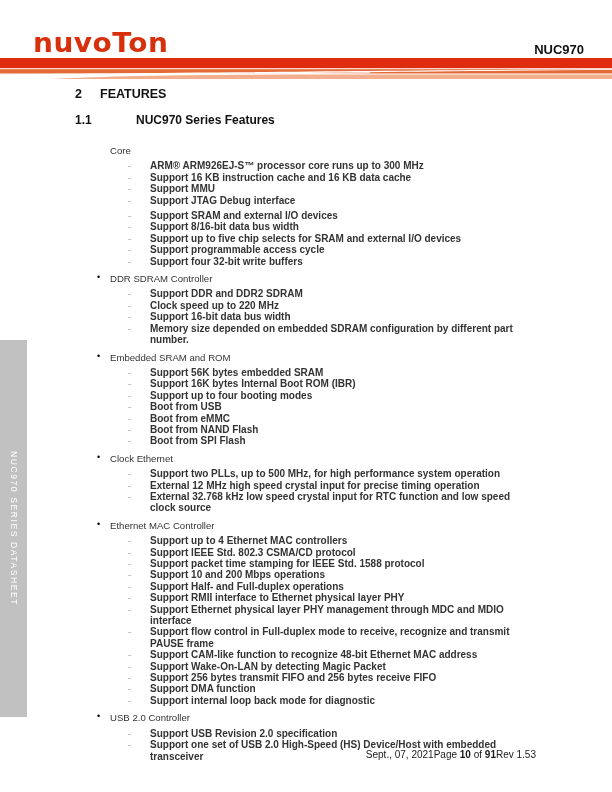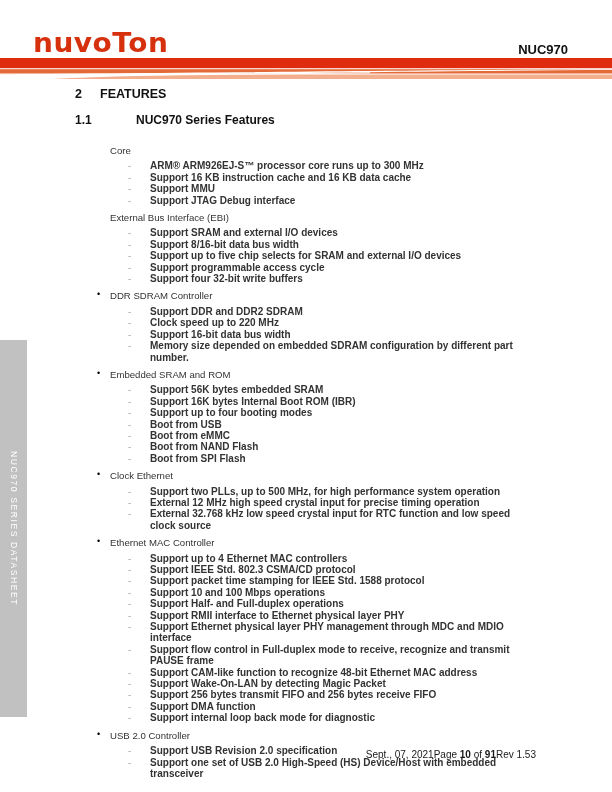--- a/index.html
+++ b/index.html
@@ -15,21 +15,21 @@
 
   
   .logo {
     position: absolute; left: 33px; top: 26px;
     font-size: 28px; font-weight: 800; letter-spacing: 0.5px;
     color: #d6300c;
     font-family: "DejaVu Sans", sans-serif;
     transform: scaleY(0.95);
   }
   .doc-title {
-    position: absolute; top: 42px; right: 44px;
+    position: absolute; top: 42px; right: 28px;
     font-size: 13px; font-weight: bold; color: #111;
   }
   .banner { position: absolute; left: 0; top: 58px; width: 612px; height: 21px; }
 
   
   .side-tab {
     position: absolute; left: 0; top: 340px;
     width: 27px; height: 377px;
     background: #c1c1c1;
     display: flex; align-items: center; justify-content: center;
@@ -118,21 +118,20 @@
             <span class="dash">-</span>
             <span class="txt">Support MMU</span>
           </div>
           <div class="item">
             <span class="dash">-</span>
             <span class="txt">Support JTAG Debug interface</span>
           </div>
         </div>
       </div>
       <div class="section">
-        <div class="section-title"><span>External Bus Interface (EBI)</span></div>
         <div class="items">
           <div class="item">
             <span class="dash">-</span>
             <span class="txt">Support SRAM and external I/O devices</span>
           </div>
           <div class="item">
             <span class="dash">-</span>
             <span class="txt">Support 8/16-bit data bus width</span>
           </div>
           <div class="item">
@@ -230,21 +229,21 @@
           <div class="item">
             <span class="dash">-</span>
             <span class="txt">Support IEEE Std. 802.3 CSMA/CD protocol</span>
           </div>
           <div class="item">
             <span class="dash">-</span>
             <span class="txt">Support packet time stamping for IEEE Std. 1588 protocol</span>
           </div>
           <div class="item">
             <span class="dash">-</span>
-            <span class="txt">Support 10 and 100 Mbps operations</span>
+            <span class="txt">Support 10 and 200 Mbps operations</span>
           </div>
           <div class="item">
             <span class="dash">-</span>
             <span class="txt">Support Half- and Full-duplex operations</span>
           </div>
           <div class="item">
             <span class="dash">-</span>
             <span class="txt">Support RMII interface to Ethernet physical layer PHY</span>
           </div>
           <div class="item">

